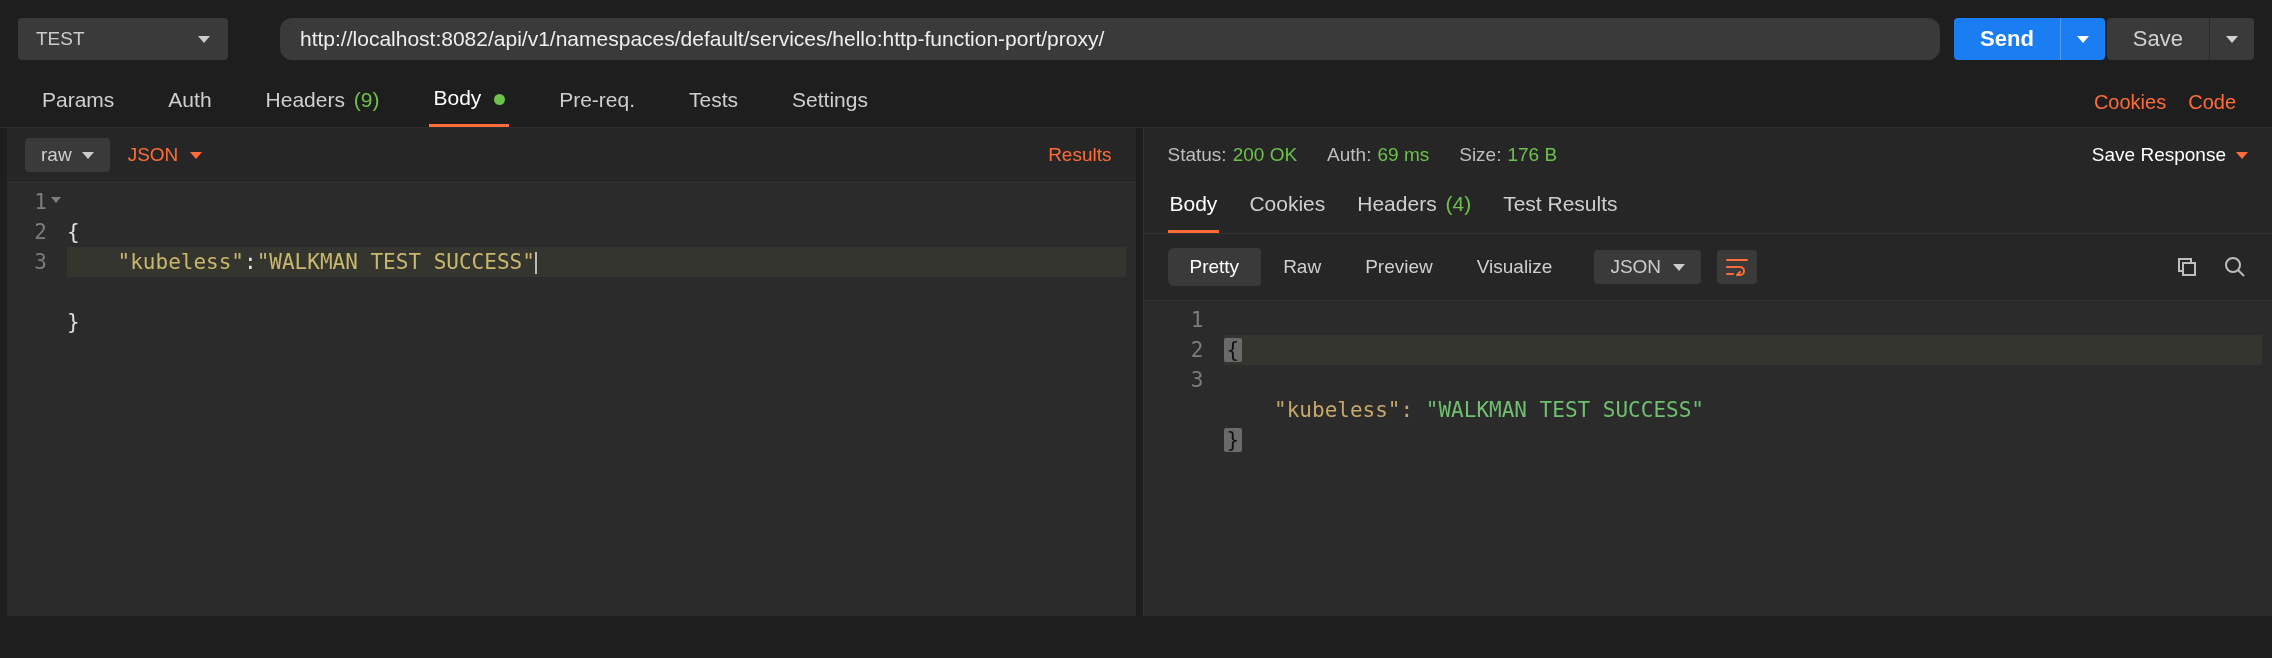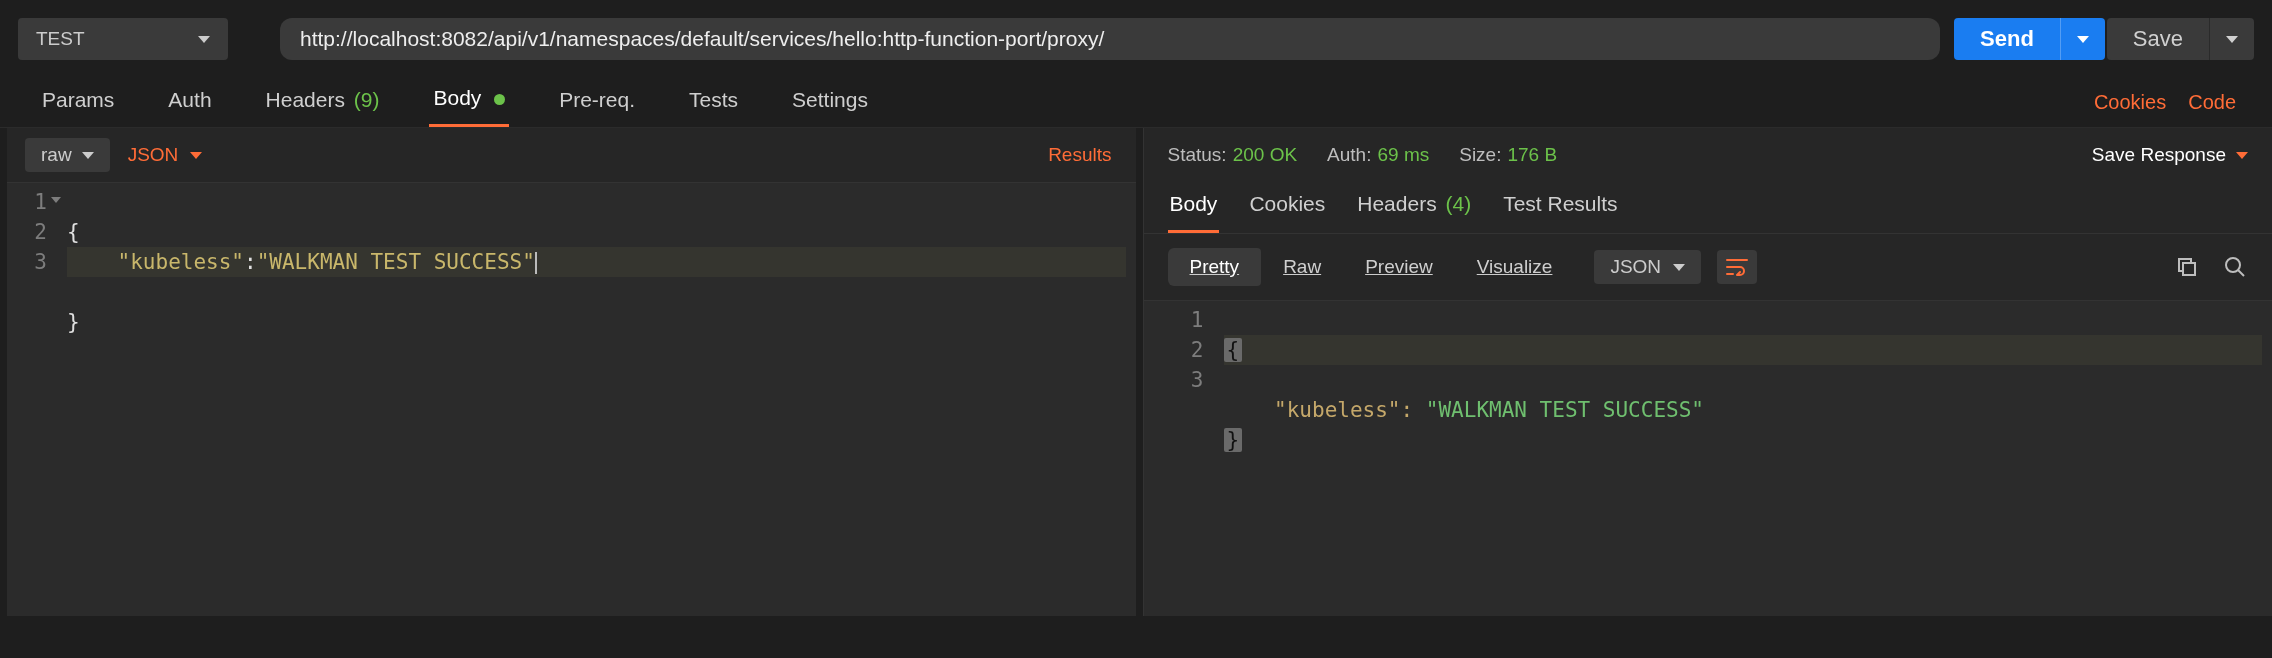--- a/index.html
+++ b/index.html
@@ -101,21 +101,21 @@
   .resp-meta { display:flex; align-items:flex-end; gap:30px; padding:16px 24px; font-size:19px; color:#bdbdbd; }
   .resp-meta .k { color:#bdbdbd; }
   .resp-meta .v { color:#6cc24a; margin-left:6px;}
   .save-response { margin-left:auto; color:#ffffff; display:flex; align-items:center; gap:10px; cursor:pointer; }
 
   .resp-tabs { display:flex; gap:28px; padding:0 24px; border-bottom:1px solid #333; }
   .resp-tab { padding:10px 2px 14px 2px; cursor:pointer; color:#cfcfcf; font-size:21px;}
   .resp-tab.active { color:#fff; border-bottom:3px solid #ff6c37; }
 
   .resp-toolbar { display:flex; align-items:center; gap:0; padding:14px 24px; }
-  .seg { display:flex; background:transparent; border-radius:6px; overflow:hidden;text-decoration:underline; }
+  .seg { display:flex; background:transparent; border-radius:6px; overflow:hidden; }
   .seg-btn { padding:8px 22px; cursor:pointer; color:#cfcfcf; font-size:19px;}
   .seg-btn.active { background:#3a3a3a; color:#fff; border-radius:4px;}
   .dd-json { display:flex;align-items:center;gap:12px;background:#3a3a3a;padding:6px 16px;border-radius:4px;margin-left:20px;cursor:pointer;}
   .wrap-icon { width:40px;height:34px;display:flex;align-items:center;justify-content:center;margin-left:16px;background:#3a3a3a;border-radius:4px;cursor:pointer;color:#ff6c37;}
   .tb-right { margin-left:auto; display:flex; gap:22px; color:#bdbdbd; }
   .tb-ico { width:26px;height:26px;display:flex;align-items:center;justify-content:center;cursor:pointer; }
 
   .sel-bracket { background:#6a6a6a; color:#111; padding:0 3px; border-radius:2px;}
   .key-resp { color:#c5a86a; }
   .val-resp { color:#6fbf6f; }

